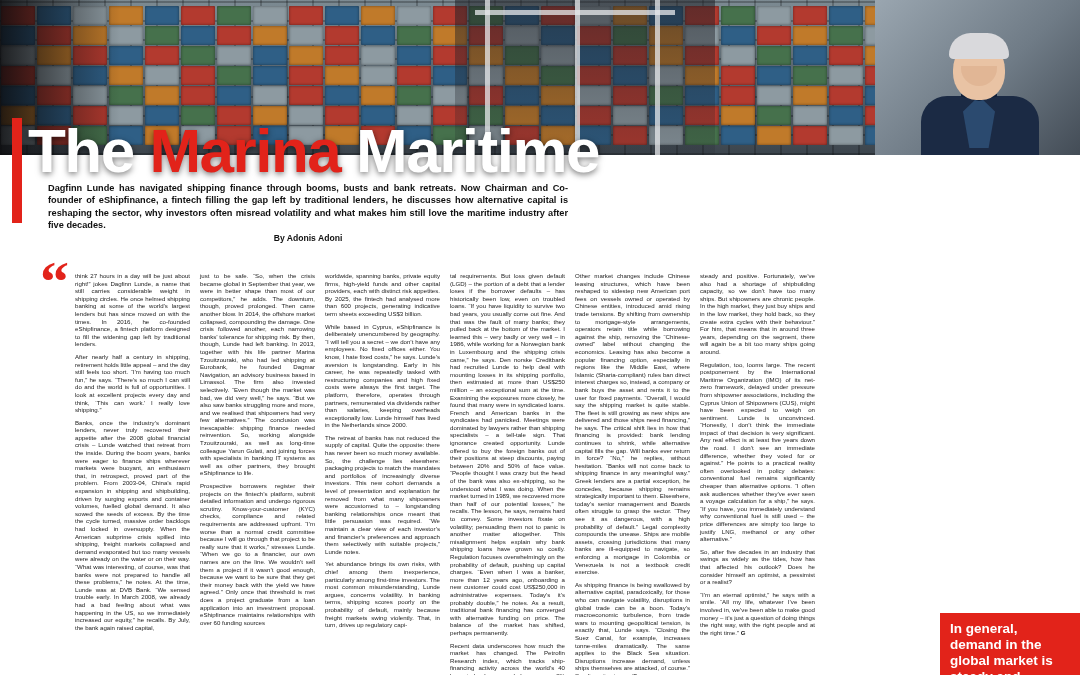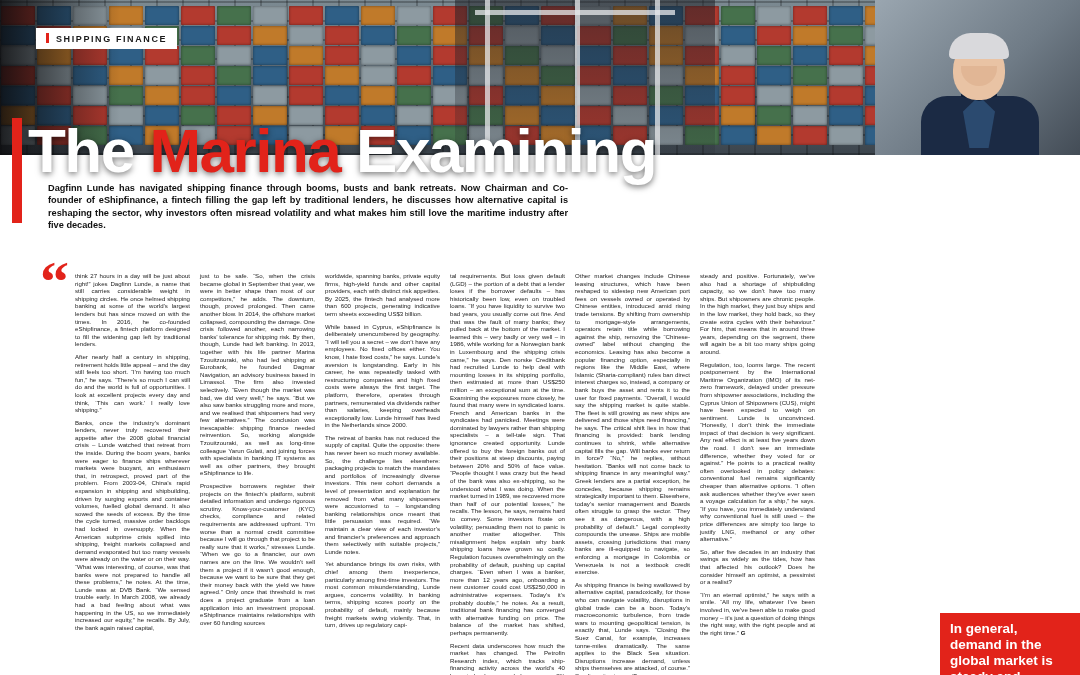--- a/index.html
+++ b/index.html
@@ -366,29 +366,27 @@
       <div class="p-bg"></div>
       <div class="p-body"></div>
       <div class="p-shirt"></div>
       <div class="p-collar"></div>
       <div class="p-head"></div>
       <div class="p-face-sh"></div>
       <div class="p-hair"></div>
     </div>
   </div>
 
-  <div class="kicker">
-    <span class="bar"></span><span>SHIPPING FINANCE</span>
-  </div>
 
   <div class="redbar"></div>
 
-  <div class="headline"><span>The </span><span class="hl-red">Marina</span><span> Examining</span></div>
+  <div class="headline"><span>The </span><span class="hl-red">Marina</span><span> Maritime</span></div>
 
   <div class="deck">Dagfinn Lunde has navigated shipping finance through booms, busts and bank retreats. Now Chairman and Co-founder of eShipfinance, a fintech filling the gap left by traditional lenders, he discusses how alternative capital is reshaping the sector, why investors often misread volatility and what makes him still love the maritime industry after five decades.</div>
+  <div class="byline">By Adonis Adoni</div>
 
   <div class="quotemark">“</div>
 
   <div class="col" id="col1">
       <p class="first">think 27 hours in a day will be just about right!” jokes Dagfinn Lunde, a name that still carries considerable weight in shipping circles. He once helmed shipping banking at some of the world’s largest lenders but has since moved on with the times. In 2016, he co-founded eShipfinance, a fintech platform designed to fill the widening gap left by traditional lenders.</p>
       <p>After nearly half a century in shipping, retirement holds little appeal – and the day still feels too short. “I’m having too much fun,” he says. “There’s so much I can still do and the world is full of opportunities. I look at excellent projects every day and think, ‘This can work.’ I really love shipping.”</p>
       <p>Banks, once the industry’s dominant lenders, never truly recovered their appetite after the 2008 global financial crisis – Lunde watched that retreat from the inside. During the boom years, banks were eager to finance ships wherever markets were buoyant, an enthusiasm that, in retrospect, proved part of the problem. From 2003-04, China’s rapid expansion in shipping and shipbuilding, driven by surging exports and container volumes, fuelled global demand. It also sowed the seeds of excess. By the time the cycle turned, massive order backlogs had locked in oversupply. When the American subprime crisis spilled into shipping, freight markets collapsed and demand evaporated but too many vessels were already on the water or on their way. “What was interesting, of course, was that banks were not prepared to handle all these problems,” he notes. At the time, Lunde was at DVB Bank. “We sensed trouble early. In March 2008, we already had a bad feeling about what was happening in the US, so we immediately increased our equity,” he recalls. By July, the bank again raised capital,</p>
     </div>
   <div class="col" id="col2">
       <p class="first">just to be safe. “So, when the crisis became global in September that year, we were in better shape than most of our competitors,” he adds. The downturn, though, proved prolonged. Then came another blow. In 2014, the offshore market collapsed, compounding the damage. One crisis followed another, each narrowing banks’ tolerance for shipping risk. By then, though, Lunde had left banking. In 2013, together with his life partner Marina Tzouitzouraki, who had led shipping at Eurobank, he founded Dagmar Navigation, an advisory business based in Limassol. The firm also invested selectively. “Even though the market was bad, we did very well,” he says. “But we also saw banks struggling more and more, and we realised that shipowners had very few alternatives.” The conclusion was inescapable: shipping finance needed reinvention. So, working alongside Tzouitzouraki, as well as long-time colleague Yarun Gulati, and joining forces with specialists in banking IT systems as well as other partners, they brought eShipfinance to life.</p>

